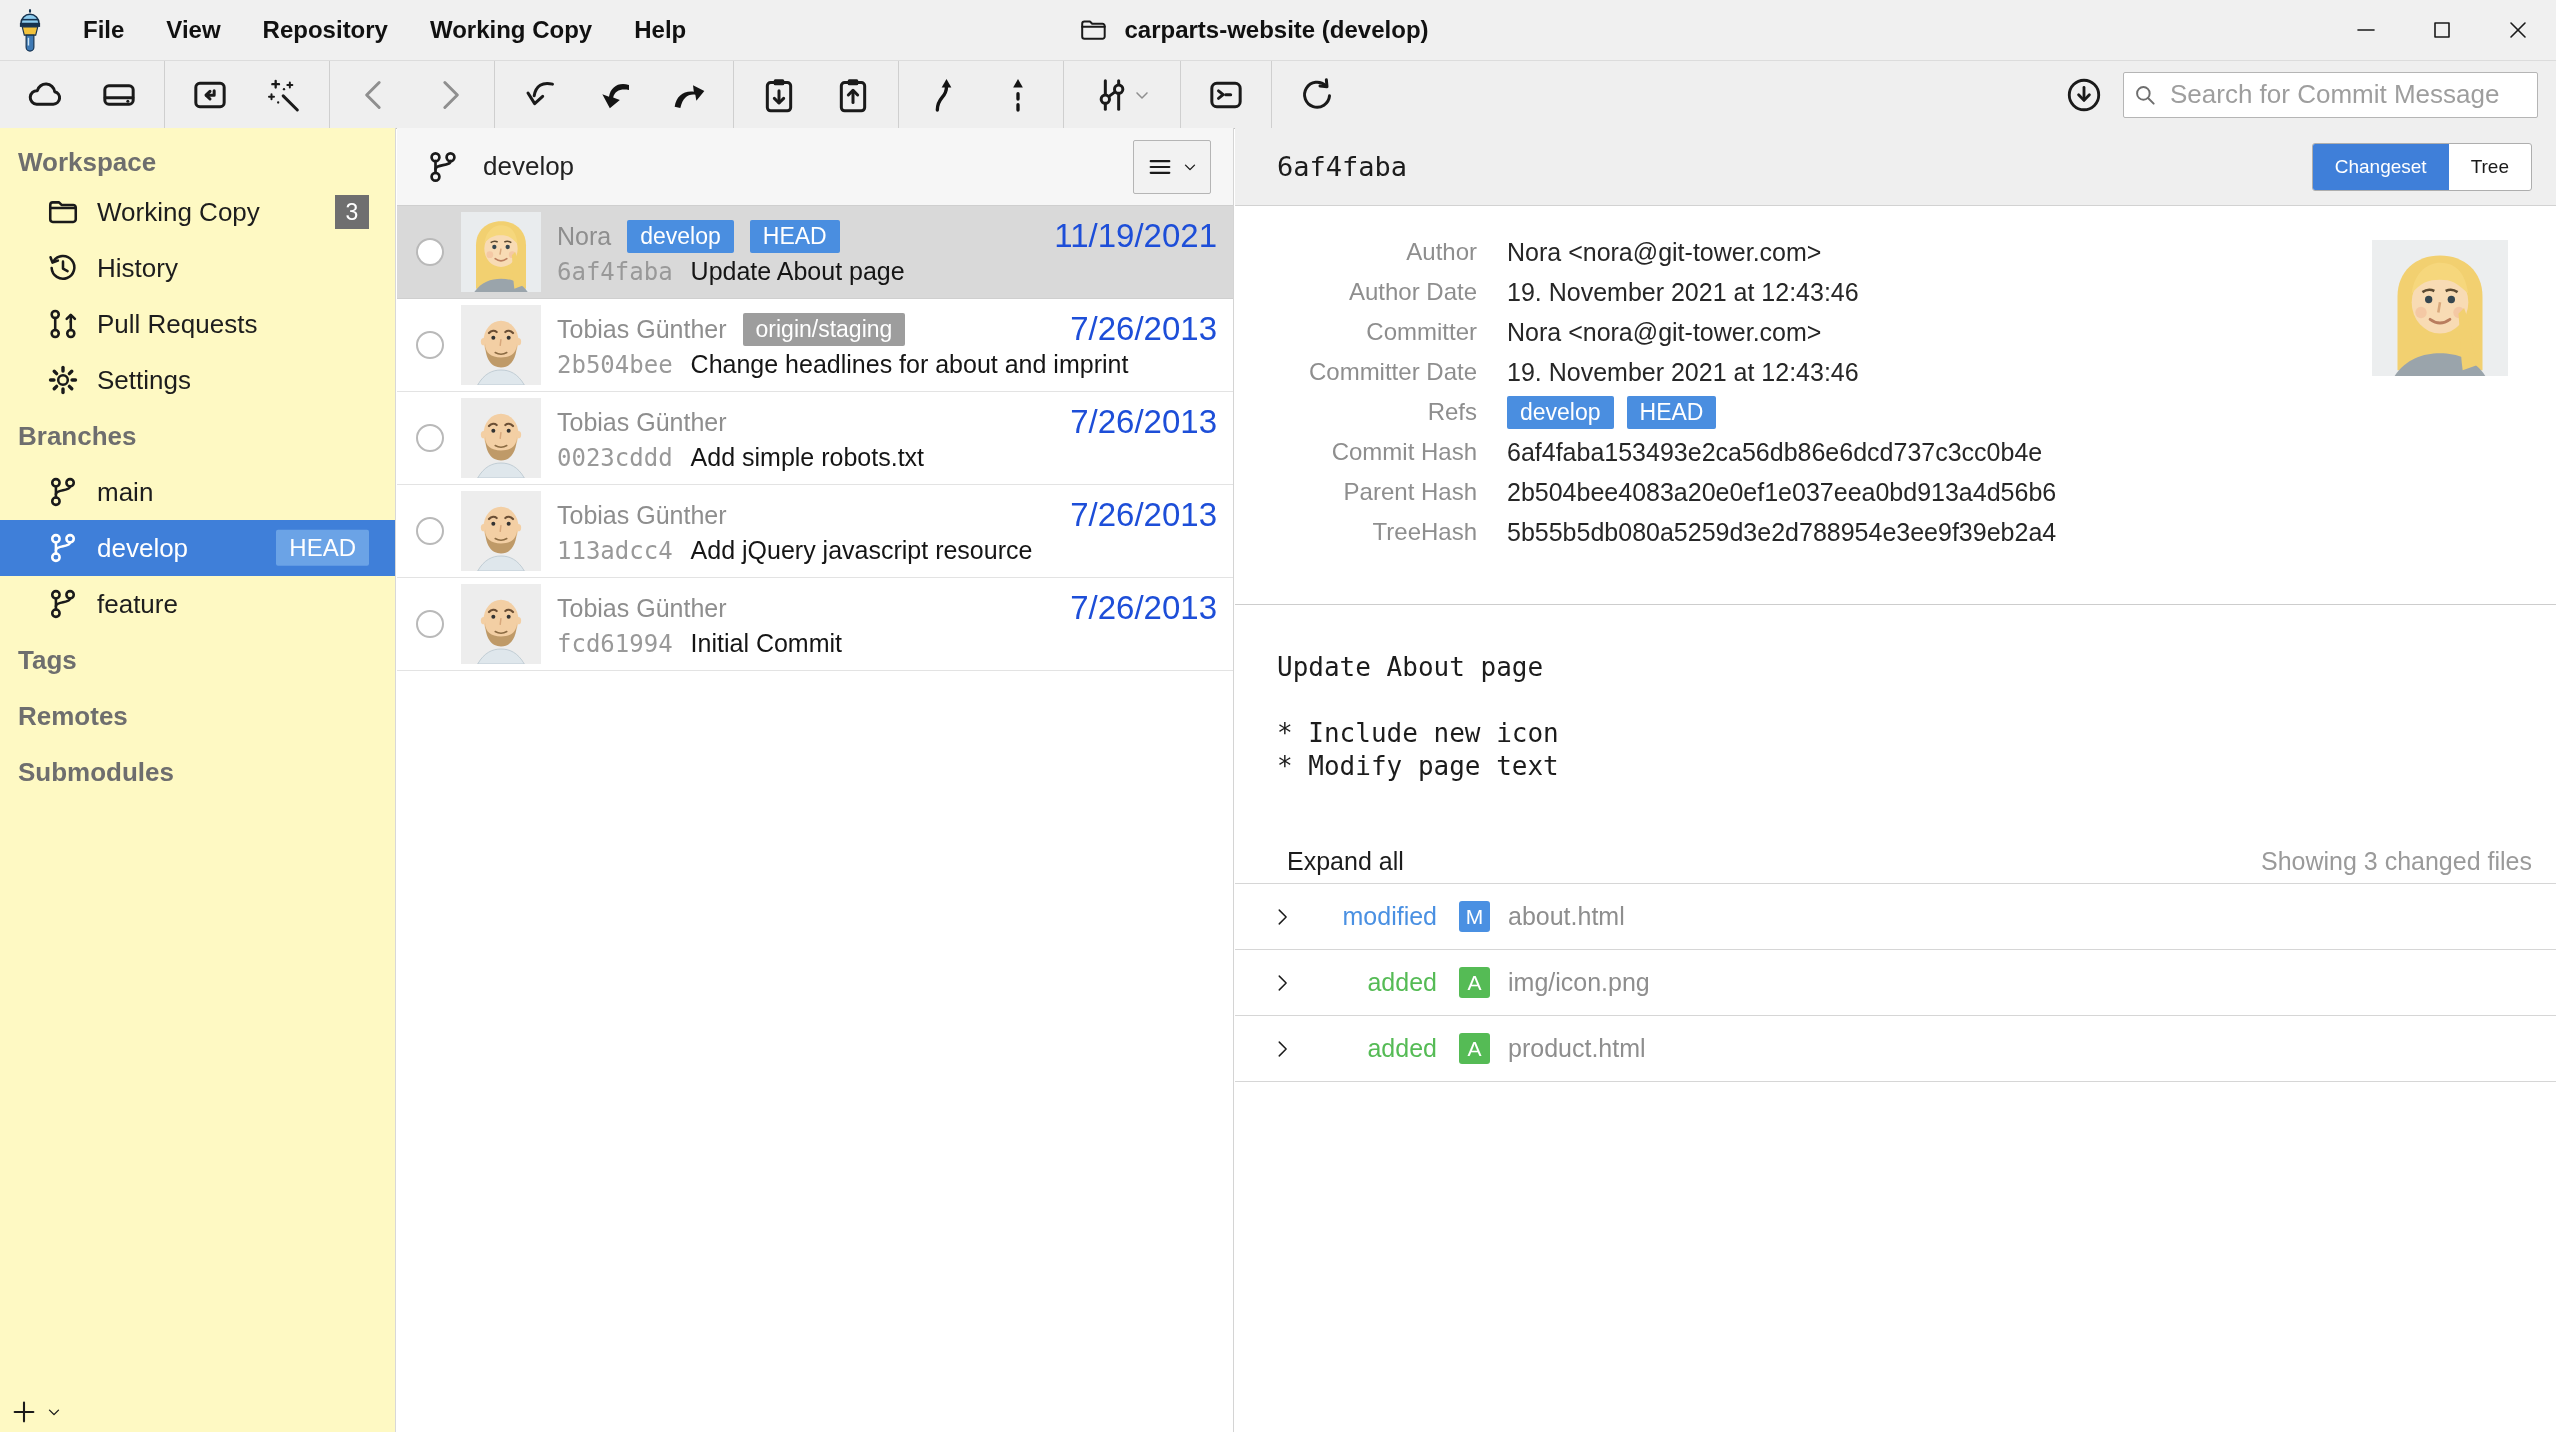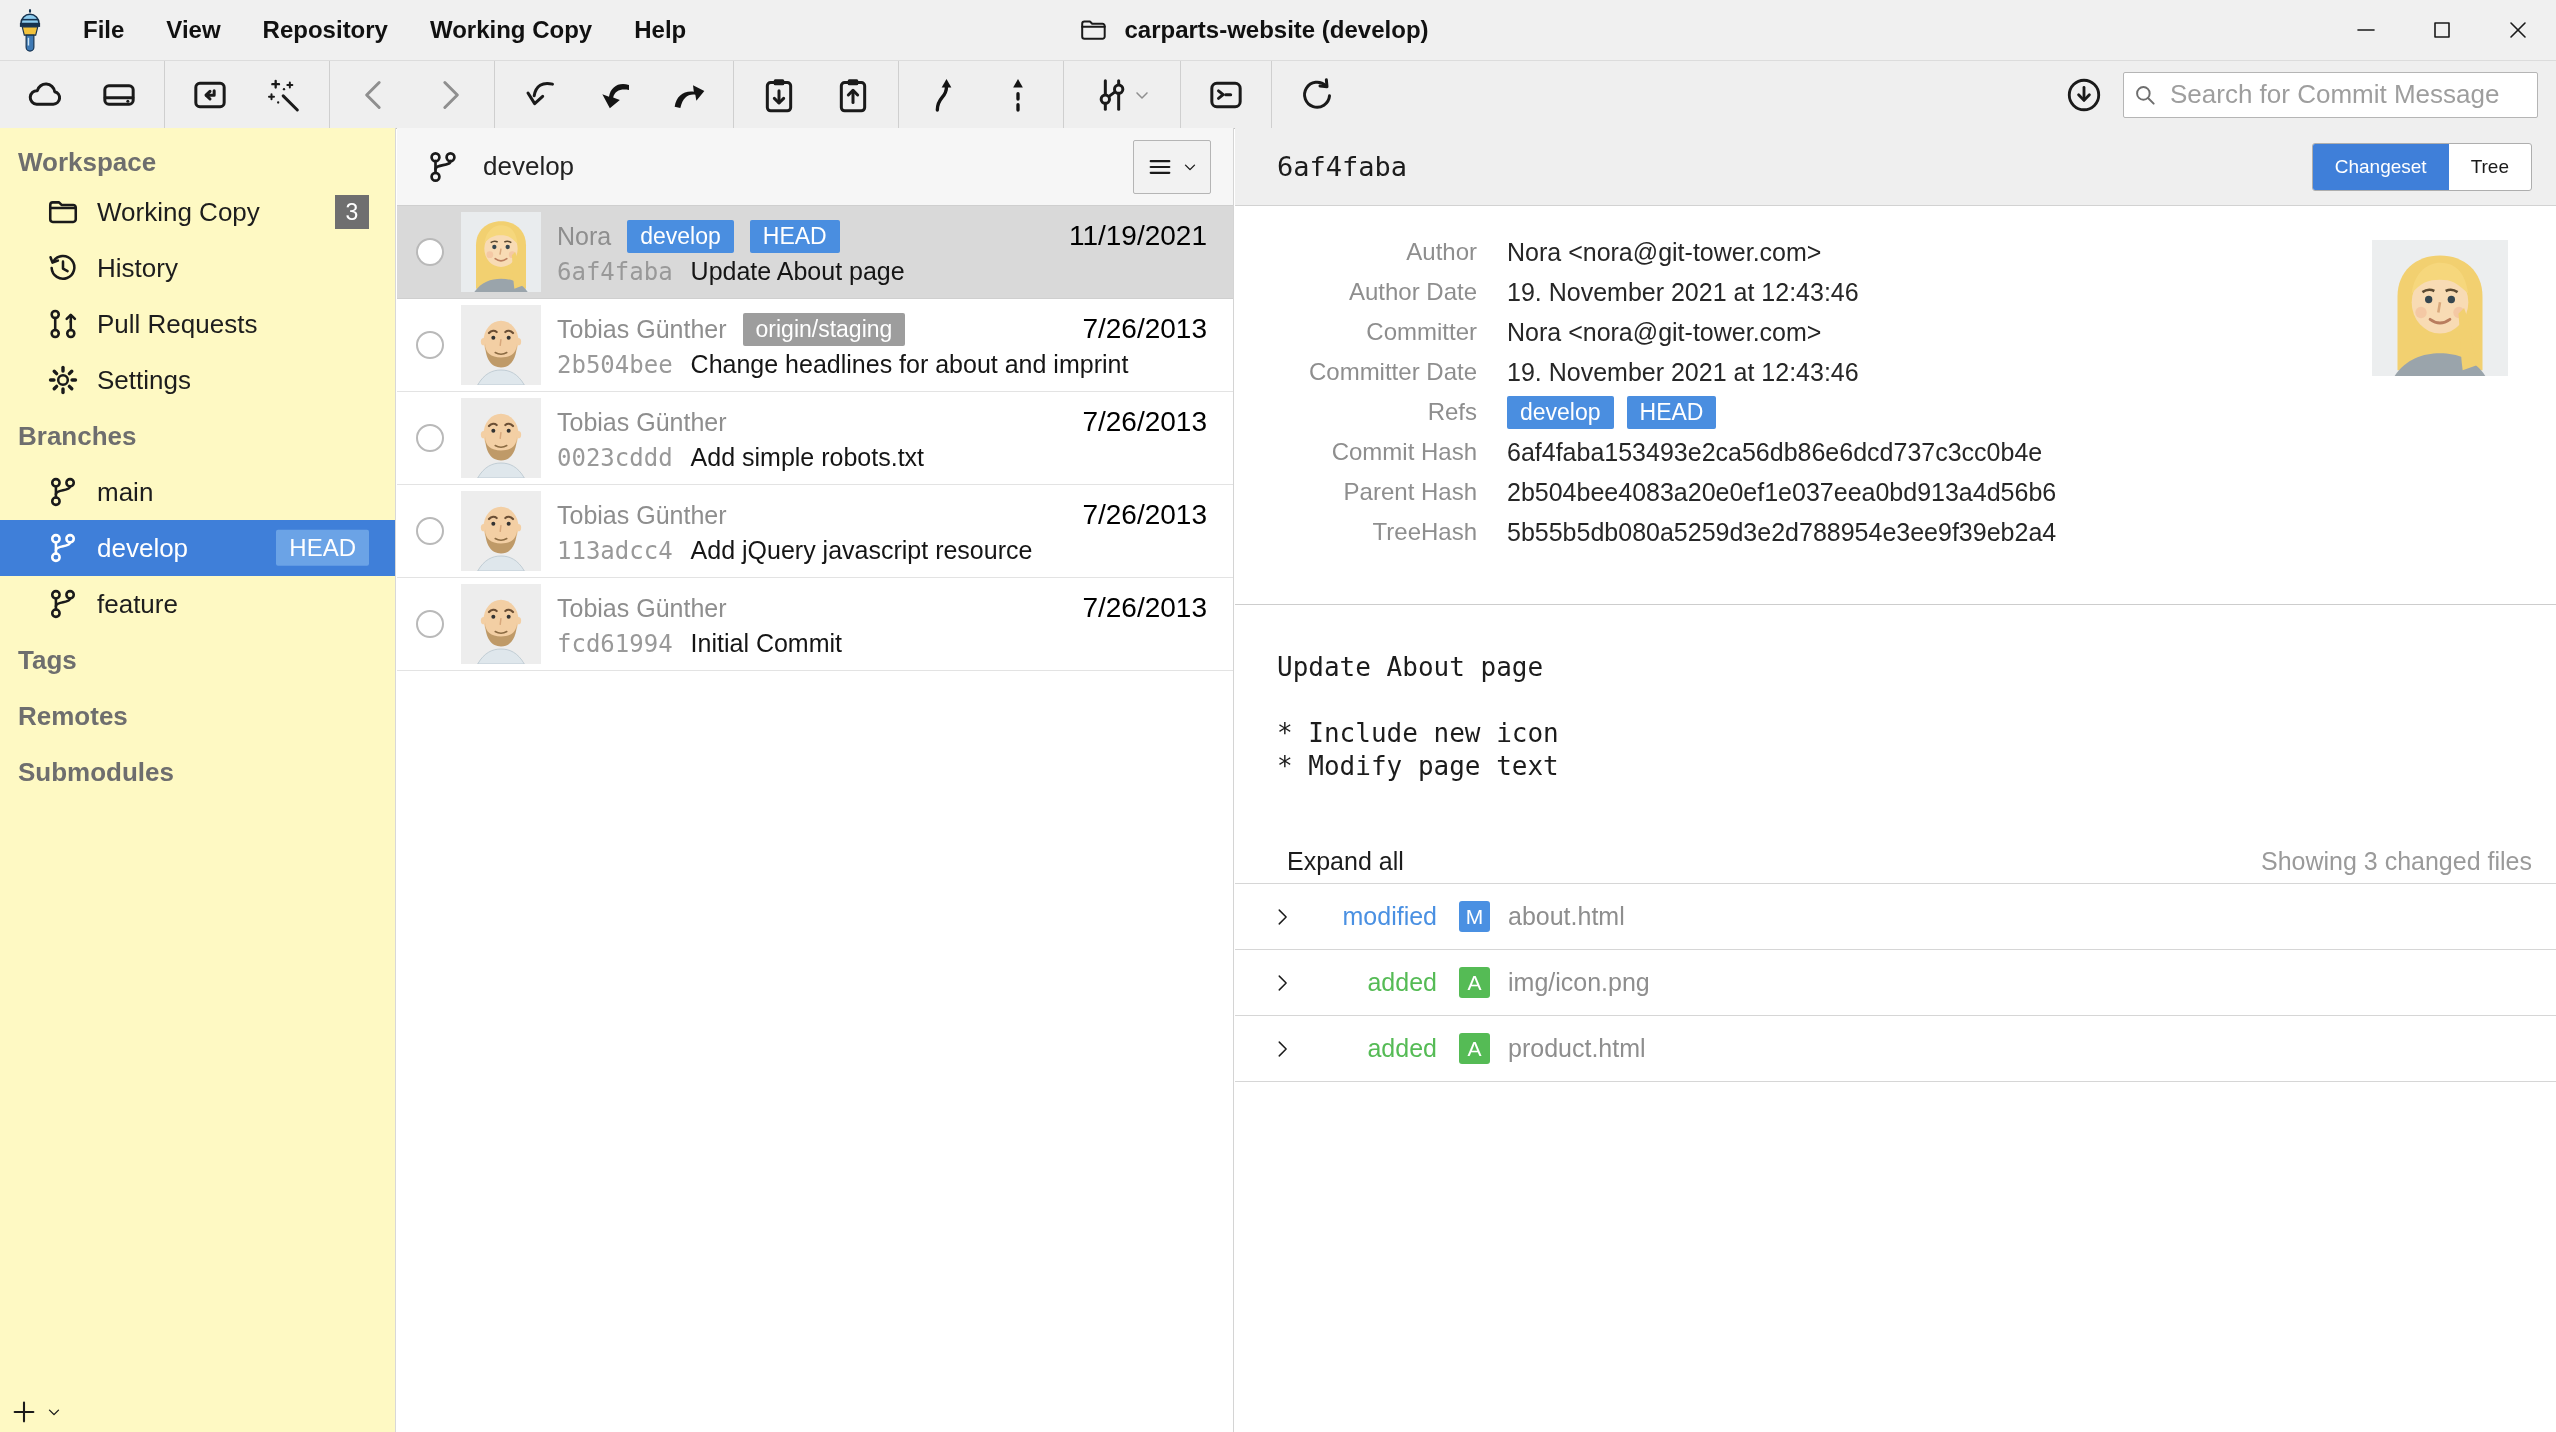--- a/index.html
+++ b/index.html
@@ -50,30 +50,30 @@
   .sb-plus{position:absolute;left:10px;bottom:6px;display:flex;align-items:center;gap:7px}
 
   
   .commit-panel{position:absolute;top:0;left:397px;width:837px;bottom:0;background:#fff;border-right:1px solid #d4d4d4;box-sizing:border-box}
   .cl-header{height:77px;border-bottom:1px solid #cfcfcf;background:#f6f6f6;display:flex;align-items:center;padding:0 22px 0 28px;gap:22px}
   .cl-title{font-size:26px;color:#222}
   .cl-menu-btn{margin-left:auto;width:76px;height:52px;border:1px solid #b5b5b5;background:#f2f2f2;
                display:flex;align-items:center;justify-content:center;gap:7px;border-radius:2px}
   .cl-rows{position:absolute;top:78px;left:0;right:0;bottom:0;overflow:hidden}
   .graph-line{position:absolute;left:31px;top:48px;width:5px;height:371px;background:#6db4f2;z-index:0}
-  .commit-row{position:relative;height:93px;box-sizing:border-box;border-bottom:1px solid #e3e3e3;background:#fff;padding:12px 26px 0 160px;z-index:1}
+  .commit-row{position:relative;height:93px;box-sizing:border-box;border-bottom:1px solid #e3e3e3;background:#fff;padding:12px 16px 0 160px;z-index:1}
   .commit-row.selected{background:#d9d9d9;border-bottom-color:#cfcfcf}
   .node{position:absolute;left:19px;top:50%;transform:translateY(-50%);width:28px;height:28px;border-radius:50%;
         background:#fff;border:2px solid #b9b9b9;box-sizing:border-box;z-index:2}
   .avatar{position:absolute;left:64px;top:50%;transform:translateY(-50%);width:80px;height:80px}
   .c-line1{display:flex;align-items:center;gap:16px;height:36px}
   .c-name{color:#8e8e8e;font-size:25px;white-space:nowrap}
   .badge{background:#4a8ee0;color:#fff;font-size:23px;padding:5px 13px;border-radius:2px;line-height:1;white-space:nowrap}
   .badge.gray{background:#9d9d9d}
-  .c-date{margin-left:auto;color:#000000;font-size:28px}
+  .c-date{margin-left:auto;color:#1d4ed8;font-size:33px}
   .c-line2{display:flex;align-items:center;gap:18px;margin-top:3px}
   .c-hash{font-family:"DejaVu Sans Mono",monospace;color:#999;font-size:24px}
   .c-msg{color:#151515;font-size:25px;white-space:nowrap}
 
   
   .detail-panel{position:absolute;top:0;left:1235px;right:0;bottom:0;background:#fff}
   .dp-header{height:77px;background:#efefef;border-bottom:1px solid #d2d2d2;display:flex;align-items:center;padding:0 24px 0 42px}
   .dp-title{font-family:"DejaVu Sans Mono",monospace;font-size:27px;color:#1c1c1c}
   .seg{margin-left:auto;display:flex;border:1px solid #aeaeae;border-radius:3px;overflow:hidden;background:#fff}
   .seg-btn{height:46px;display:flex;align-items:center;justify-content:center;padding:0 22px;font-size:19px;color:#1a1a1a}

